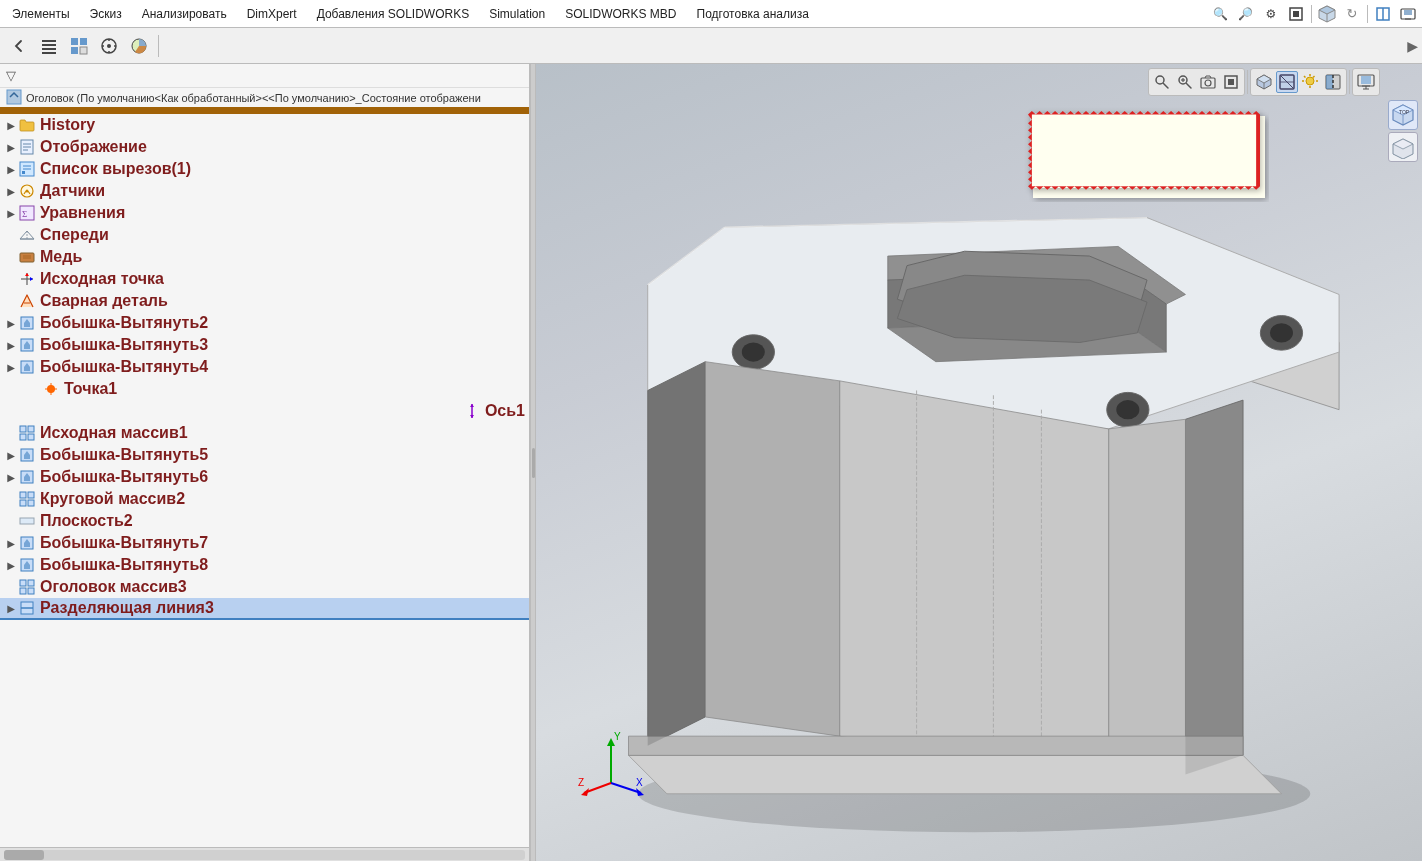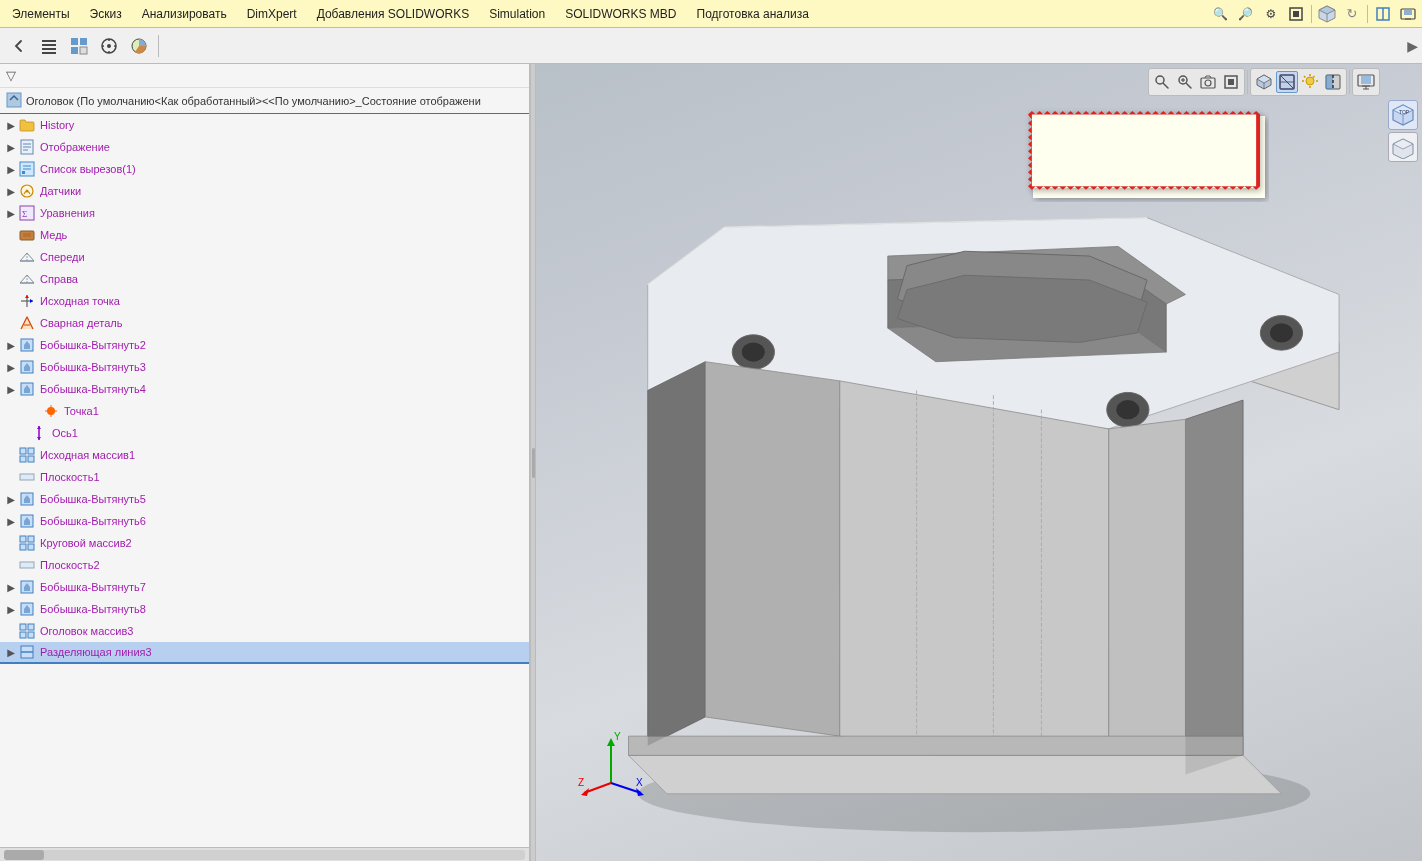--- a/index.html
+++ b/index.html
@@ -11,29 +11,29 @@
       width: 28px; height: 26px; display: inline-flex; align-items: center; justify-content: center;
       background: #f0f0f0; border: 1px solid transparent; border-radius: 2px; cursor: pointer; margin: 0 1px;
       font-size: 14px; color: #444;
     }
     .tree-item { display: flex; align-items: center; padding: 1px 4px; height: 22px; cursor: pointer; white-space: nowrap; }
     .tree-indent-0 { padding-left: 4px; }
     .tree-indent-1 { padding-left: 20px; }
 
     .expand-arrow { width: 14px; font-size: 10px; color: #555; display: inline-flex; align-items: center; justify-content: center; }
     .item-icon { width: 18px; height: 18px; margin-right: 4px; display: inline-flex; align-items: center; justify-content: center; flex-shrink: 0; }
-    .item-label { font-size: 11px; color: #a21caf; }
+    .item-label { font-size: 16px; color: #7f1d1d; font-weight: bold; }
     .top-icon-btn { width: 24px; height: 24px; display: flex; align-items: center; justify-content: center; cursor: pointer; border: 1px solid transparent; border-radius: 2px; font-size: 13px; color: #444; }
   </style>
 </head>
 <body>
 
 <div style="position:relative; width:1422px; height:861px; overflow:hidden; display:flex; flex-direction:column;">
 
-  <div style="display:flex; align-items:center; background:#fef9c3; border-bottom:1px solid #bbb; height:28px; padding:0 2px; position:relative; z-index:10;">
+  <div style="display:flex; align-items:center; background:#ffffff; border-bottom:1px solid #bbb; height:28px; padding:0 2px; position:relative; z-index:10;">
     <span class="menubar-item">Элементы</span>
     <span class="menubar-item">Эскиз</span>
     <span class="menubar-item">Анализировать</span>
     <span class="menubar-item">DimXpert</span>
     <span class="menubar-item">Добавления SOLIDWORKS</span>
     <span class="menubar-item">Simulation</span>
     <span class="menubar-item">SOLIDWORKS MBD</span>
     <span class="menubar-item">Подготовка анализа</span>
 
     <div style="margin-left:auto; display:flex; align-items:center; gap:1px;">
@@ -117,21 +117,21 @@
   </div>
 
   <div style="display:flex; flex:1; overflow:hidden;">
 
     <div style="width:530px; min-width:530px; background:#f5f5f5; border-right:1px solid #bbb; display:flex; flex-direction:column; overflow:hidden;">
 
       <div style="display:flex; align-items:center; padding:2px 6px; border-bottom:1px solid #ddd; height:24px;">
         <span style="font-size:13px; color:#555; cursor:pointer;">▽</span>
       </div>
 
-      <div style="padding:2px 4px 2px 6px; font-size:11.5px; color:#333; display:flex; align-items:center; border-bottom:1px solid #a16207; height:26px; overflow:hidden;">
+      <div style="padding:2px 4px 2px 6px; font-size:11.5px; color:#333; display:flex; align-items:center; border-bottom:7px solid #a16207; height:26px; overflow:hidden;">
         <span style="margin-right:4px; flex-shrink:0;">
           <svg width="16" height="16" viewBox="0 0 16 16">
               <rect x="1" y="1" width="14" height="14" fill="#b0c8e0" stroke="#6699cc" stroke-width="1"></rect>
               <path d="M4 8 L8 4 L12 8" fill="none" stroke="#336699" stroke-width="1.5"></path>
             </svg>
         </span>
         <span style="font-size:11px; white-space:nowrap; overflow:hidden; text-overflow:ellipsis;">Оголовок  (По умолчанию&lt;Как обработанный&gt;&lt;&lt;По умолчанию&gt;_Состояние отображени</span>
       </div>
 
       <div style="flex:1; overflow-y:auto; overflow-x:hidden;">
@@ -192,52 +192,41 @@
                 <text x="3" y="12" font-size="9" fill="#8844aa" font-family="serif">Σ</text>
               </svg>
           </span>
           <span class="item-label">Уравнения</span>
         </div>
 
         <div class="tree-item tree-indent-0">
           <span class="expand-arrow" style="visibility:hidden;">▶</span>
           <span class="item-icon">
             <svg width="16" height="16" viewBox="0 0 16 16">
+                <polygon points="1,12 8,4 15,12" fill="none" stroke="#8090a0" stroke-width="1"></polygon>
+                <line x1="1" y1="12" x2="15" y2="12" stroke="#8090a0" stroke-width="1"></line>
+                <line x1="8" y1="4" x2="8" y2="12" stroke="#8090a0" stroke-width="0.8" stroke-dasharray="2,1"></line>
+              </svg>
+          </span>
+          <span class="item-label">Спереди</span>
+        </div>
+
+        <div class="tree-item tree-indent-0">
+          <span class="expand-arrow" style="visibility:hidden;">▶</span>
+          <span class="item-icon">
+            <svg width="16" height="16" viewBox="0 0 16 16">
                 <rect x="1" y="4" width="14" height="9" fill="#c88040" stroke="#806030" stroke-width="1" rx="1"></rect>
                 <line x1="4" y1="7" x2="12" y2="7" stroke="#a06020" stroke-width="0.8"></line>
                 <line x1="4" y1="9" x2="12" y2="9" stroke="#a06020" stroke-width="0.8"></line>
               </svg>
           </span>
           <span class="item-label">Медь</span>
         </div>
 
-        <div class="tree-item tree-indent-0">
-          <span class="expand-arrow" style="visibility:hidden;">▶</span>
-          <span class="item-icon">
-            <svg width="16" height="16" viewBox="0 0 16 16">
-                <polygon points="1,12 8,4 15,12" fill="none" stroke="#8090a0" stroke-width="1"></polygon>
-                <line x1="1" y1="12" x2="15" y2="12" stroke="#8090a0" stroke-width="1"></line>
-                <line x1="8" y1="4" x2="8" y2="12" stroke="#8090a0" stroke-width="0.8" stroke-dasharray="2,1"></line>
-              </svg>
-          </span>
-          <span class="item-label">Спереди</span>
-        </div>
-
-
-        <div class="tree-item tree-indent-0">
-          <span class="expand-arrow" style="visibility:hidden;">▶</span>
-          <span class="item-icon">
-            <svg width="16" height="16" viewBox="0 0 16 16">
-                <polygon points="1,12 8,4 15,12" fill="none" stroke="#8090a0" stroke-width="1"></polygon>
-                <line x1="1" y1="12" x2="15" y2="12" stroke="#8090a0" stroke-width="1"></line>
-                <line x1="8" y1="4" x2="8" y2="12" stroke="#8090a0" stroke-width="0.8" stroke-dasharray="2,1"></line>
-              </svg>
-          </span>
-          <span class="item-label">Справа</span>
-        </div>
+
 
         <div class="tree-item tree-indent-0">
           <span class="expand-arrow" style="visibility:hidden;">▶</span>
           <span class="item-icon">
             <svg width="16" height="16" viewBox="0 0 16 16">
                 <line x1="8" y1="2" x2="8" y2="14" stroke="#606060" stroke-width="1.2"></line>
                 <line x1="2" y1="8" x2="14" y2="8" stroke="#606060" stroke-width="1.2"></line>
                 <polygon points="8,2 6,5 10,5" fill="#ff0000"></polygon>
                 <polygon points="14,8 11,6 11,10" fill="#0000ff"></polygon>
               </svg>
@@ -296,21 +285,21 @@
                 <circle cx="8" cy="8" r="4" fill="#ff6600"></circle>
                 <line x1="8" y1="2" x2="8" y2="6" stroke="#ff6600" stroke-width="1"></line>
                 <line x1="8" y1="10" x2="8" y2="14" stroke="#ff6600" stroke-width="1"></line>
                 <line x1="2" y1="8" x2="6" y2="8" stroke="#ff6600" stroke-width="1"></line>
                 <line x1="10" y1="8" x2="14" y2="8" stroke="#ff6600" stroke-width="1"></line>
               </svg>
           </span>
           <span class="item-label">Точка1</span>
         </div>
 
-        <div class="tree-item tree-indent-1" style="padding-left:16px;">
+        <div class="tree-item tree-indent-1" style="padding-left:16px;justify-content:flex-end;">
           <span class="expand-arrow" style="visibility:hidden;">▶</span>
           <span class="item-icon">
             <svg width="16" height="16" viewBox="0 0 16 16">
                 <line x1="8" y1="1" x2="8" y2="15" stroke="#8800cc" stroke-width="1.5"></line>
                 <polygon points="8,1 6,4 10,4" fill="#8800cc"></polygon>
                 <polygon points="8,15 6,12 10,12" fill="#8800cc"></polygon>
               </svg>
           </span>
           <span class="item-label">Ось1</span>
         </div>
@@ -321,29 +310,20 @@
             <svg width="16" height="16" viewBox="0 0 16 16">
                 <rect x="1" y="1" width="6" height="6" fill="#c8ddf8" stroke="#4080c0" stroke-width="1"></rect>
                 <rect x="9" y="1" width="6" height="6" fill="#c8ddf8" stroke="#4080c0" stroke-width="1"></rect>
                 <rect x="1" y="9" width="6" height="6" fill="#c8ddf8" stroke="#4080c0" stroke-width="1"></rect>
                 <rect x="9" y="9" width="6" height="6" fill="#c8ddf8" stroke="#4080c0" stroke-width="1"></rect>
               </svg>
           </span>
           <span class="item-label">Исходная массив1</span>
         </div>
 
-        <div class="tree-item tree-indent-0">
-          <span class="expand-arrow" style="visibility:hidden;">▶</span>
-          <span class="item-icon">
-            <svg width="16" height="16" viewBox="0 0 16 16">
-                <rect x="1" y="5" width="14" height="6" fill="#d8e8f8" stroke="#8090a0" stroke-width="1" opacity="0.8"></rect>
-              </svg>
-          </span>
-          <span class="item-label">Плоскость1</span>
-        </div>
 
         <div class="tree-item tree-indent-0">
           <span class="expand-arrow">▶</span>
           <span class="item-icon">
             <svg width="16" height="16" viewBox="0 0 16 16">
                 <rect x="2" y="2" width="12" height="12" fill="#c8ddf8" stroke="#4080c0" stroke-width="1"></rect>
                 <path d="M5 8 L8 4 L11 8 L11 12 L5 12 Z" fill="#4080c0" opacity="0.6"></path>
               </svg>
           </span>
           <span class="item-label">Бобышка-Вытянуть5</span>

